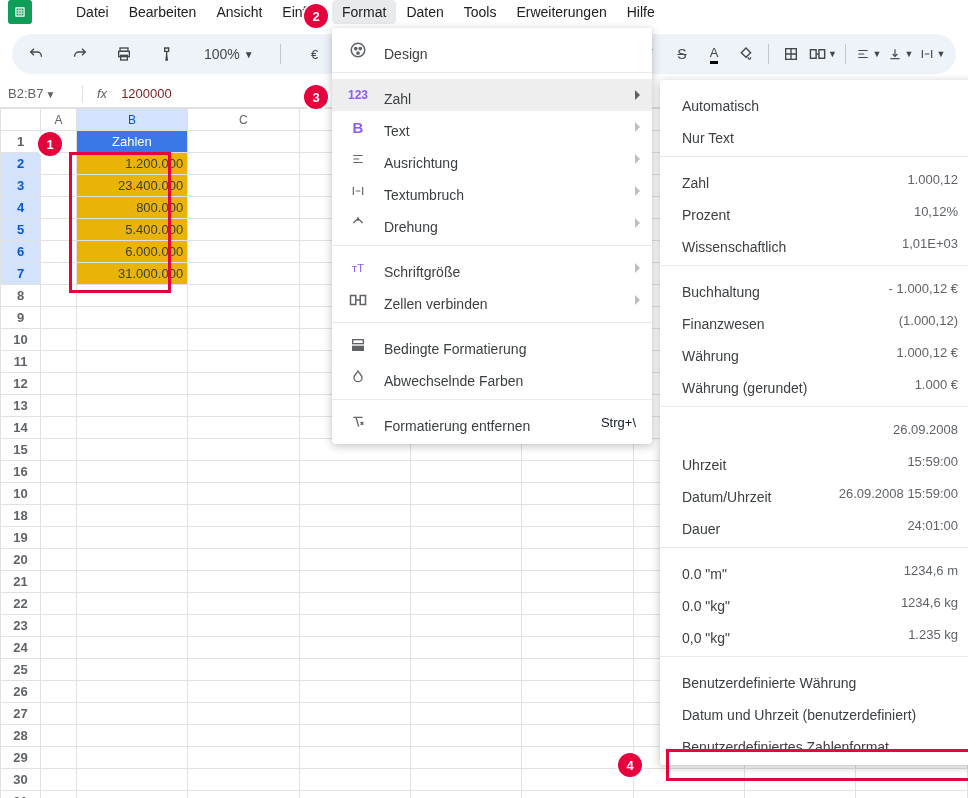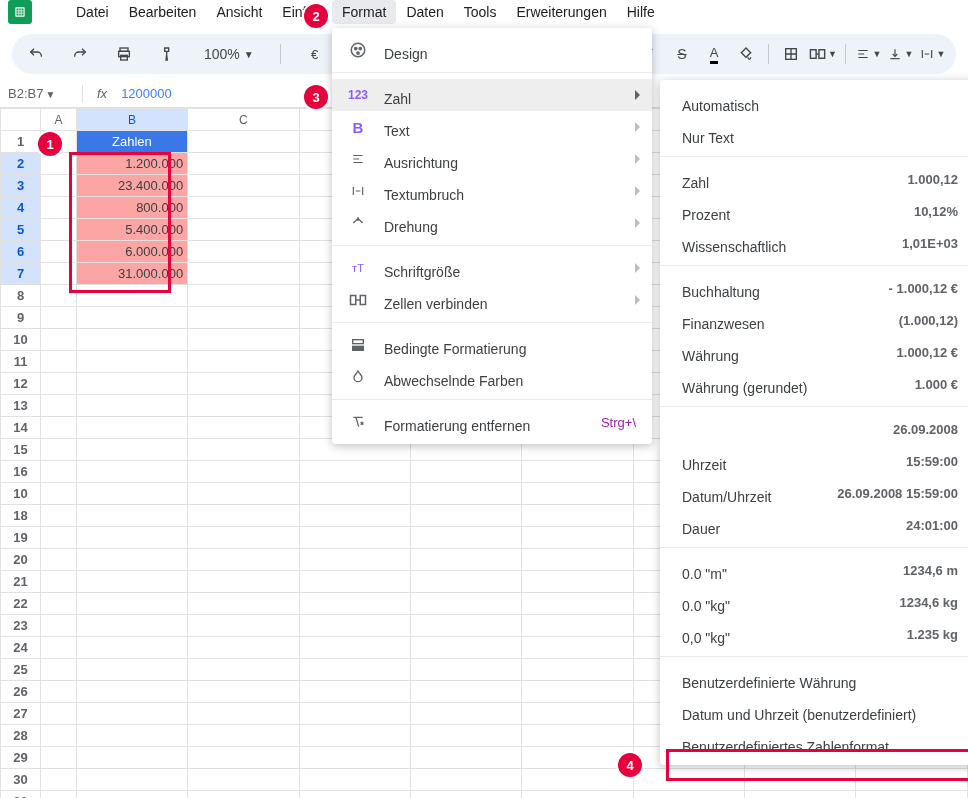--- a/index.html
+++ b/index.html
@@ -61,21 +61,21 @@
     display:flex;align-items:center;
     height:28px;
     border-bottom:1px solid #e0e0e0;
     padding-left:8px;
   }
   .namebox {
     width:74px; color:#5f6368; font-size:13px;
   }
   .namebox-dd { color:#5f6368;font-size:10px;margin-left:2px;}
   .fx { margin:0 14px 0 14px; color:#5f6368;font-style:italic;font-size:13px;}
-  .formula-val { color:#3b82f6; }
+  .formula-val { color:#7f1d1d; }
   
   .sheetwrap { position:relative; }
   table.grid {
     border-collapse: collapse;
     table-layout: fixed;
     width: 100%;
   }
   .grid th, .grid td {
     border: 1px solid #e1e1e1;
     height: 22px;
@@ -90,21 +90,21 @@
   }
   .grid thead th.rowcol { width:36px; }
   .grid thead th.colh { width:100px; }
   .grid thead th.colB { background:#d3e3fd; color:#0b57d0;}
   .rowh {
     width:36px; text-align:center;
     color:#5f6368; background:#fff; font-size:12px;
   }
   .rowh.sel { background:#d3e3fd; color:#0b57d0;}
   td.cell { padding:0 4px; text-align:right; }
-  td.cellB { background:#fca5a5; }
+  td.cellB { background:#eab308; }
   td.header-cell {
     background:#3b78e7; color:#fff; text-align:center; font-weight:normal;
   }
   
   .sel-outline {
     position:absolute;
     border:3px solid #e6003c;
     pointer-events:none;
   }
   
@@ -130,29 +130,29 @@
     display:flex;
     align-items:center;
     height:32px;
     padding: 0 16px 0 16px;
     gap:16px;
     position:relative;
   }
   .mitem.hover { background:#eeeeee;}
   .mitem .micon { width:20px;height:20px;display:flex;align-items:center;justify-content:center;color:#8b5cf6;}
   .mitem .mlabel { flex:1;margin-top:8px; }
-  .mitem .msc { color:#a21caf; font-size:13px; margin-left:16px;}
+  .mitem .msc { color:#0f172a; font-size:13px; margin-left:16px;}
   .mitem .marrow {
     width:0;height:0;border-top:5px solid transparent;border-bottom:5px solid transparent;border-left:5px solid #5f6368;
     position:absolute; right:12px;
   }
   .mitem .marrow.light { border-left-color:#bdbdbd;}
   .mdiv { height:1px;background:#e8eaed;margin:6px 0;}
   .submenu .mitem { padding:0 20px 0 22px; }
-  .submenu .ex { color:#5f6368; margin-left:auto; font-size:13px;font-weight:bold;}
+  .submenu .ex { color:#5f6368; margin-left:auto; font-size:13px;}
   .submenu { width:318px; }
   .step4box {
     position:absolute;
     border:3px solid #e6003c;
     pointer-events:none;
   }
   svg { display:block; }
 </style>
 </head>
 <body>

